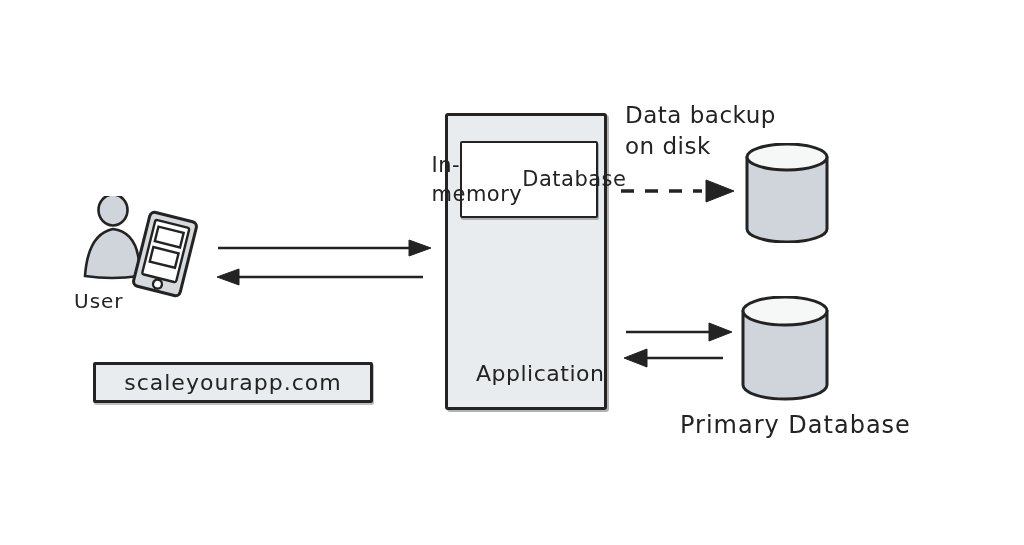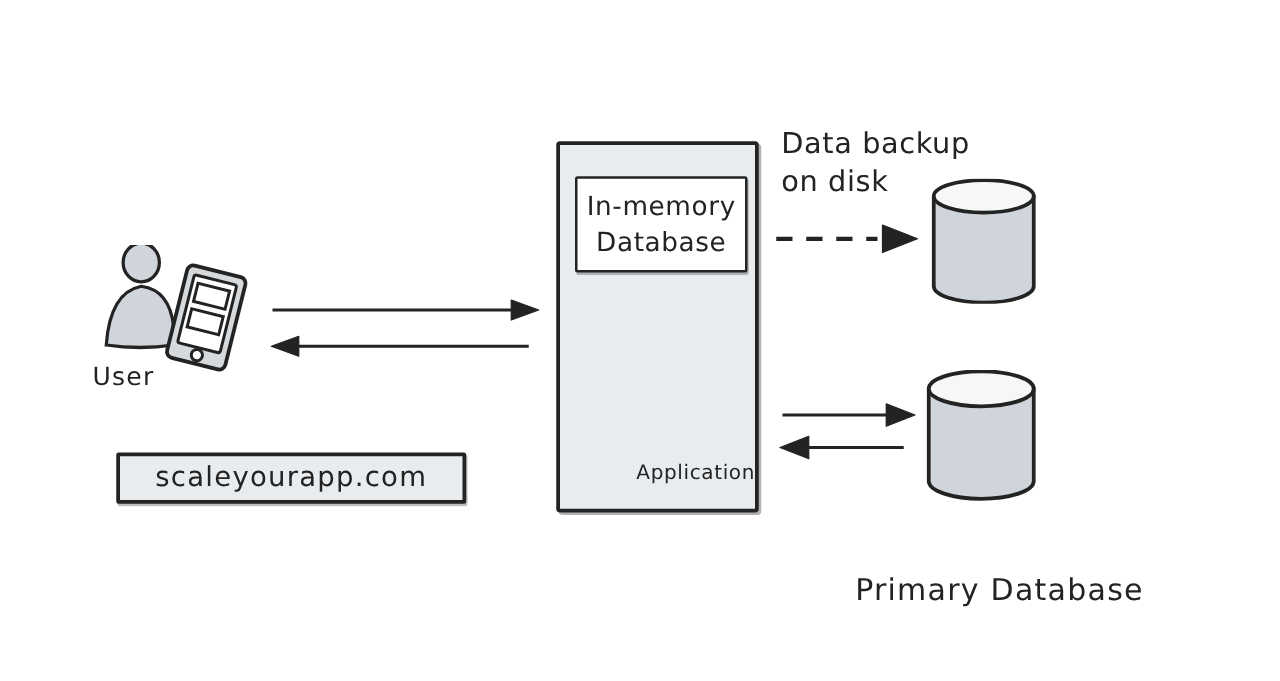--- a/index.html
+++ b/index.html
@@ -35,36 +35,36 @@
   
   .watermark-box{left:93px;top:362px;width:280px;height:41px;background:var(--box-fill);
     border:3px solid var(--ink);border-radius:2px;display:flex;align-items:center;justify-content:center;
     box-shadow:1px 2px 0 rgba(0,0,0,.25);}
   .watermark-box span{font-size:22px;letter-spacing:1px;}
 
   
   .server-box{left:445px;top:113px;width:162px;height:297px;background:var(--box-fill);
     border:3px solid var(--ink);border-radius:3px;box-shadow:2px 2px 0 rgba(0,0,0,.3);}
   .inmem-box{position:absolute;left:12px;top:25px;width:138px;height:77px;background:var(--white);
-    border:2.5px solid var(--ink);border-radius:2px;display:flex;flex-direction:column;
+    border:2.5px solid var(--ink);border-radius:2px;display:flex;flex-direction:row;
     align-items:center;justify-content:center;box-shadow:1px 2px 0 rgba(0,0,0,.25);}
   .inmem-box div{font-size:21px;line-height:1.35;letter-spacing:.5px;}
-  .server-label{position:absolute;left:0;bottom:18px;width:100%;text-align:right;
-    font-size:16px;line-height:1.35;letter-spacing:.5px;padding-left:28px;}
+  .server-label{position:absolute;left:0;bottom:18px;width:100%;text-align:left;
+    font-size:22px;line-height:1.35;letter-spacing:.5px;padding-left:28px;}
 
   
   .backup-caption{left:625px;top:100px;font-size:23px;line-height:1.35;letter-spacing:.5px;}
 
   
   .backup-cylinder{left:744px;top:143px;width:86px;height:100px;}
   .primary-cylinder{left:740px;top:296px;width:90px;height:106px;}
   .cyl-body{fill:var(--cylinder-body);stroke:var(--ink);stroke-width:3;stroke-linejoin:round;}
   .cyl-top{fill:var(--cylinder-top);stroke:var(--ink);stroke-width:3;}
 
-  .primary-label{left:680px;top:411px;width:235px;text-align:right;font-size:24px;letter-spacing:1px;margin-top:47px;}
+  .primary-label{left:680px;top:411px;width:235px;text-align:left;font-size:24px;letter-spacing:1px;}
 </style>
 </head>
 <body>
 
 <div class="canvas">
 
   <svg class="arrows" viewBox="0 0 1024 545">
     <g>
       <line class="arrow-line" x1="218" y1="248" x2="409" y2="248"></line>
       <polygon class="arrow-head" points="409,240 431,248 409,256"></polygon>

